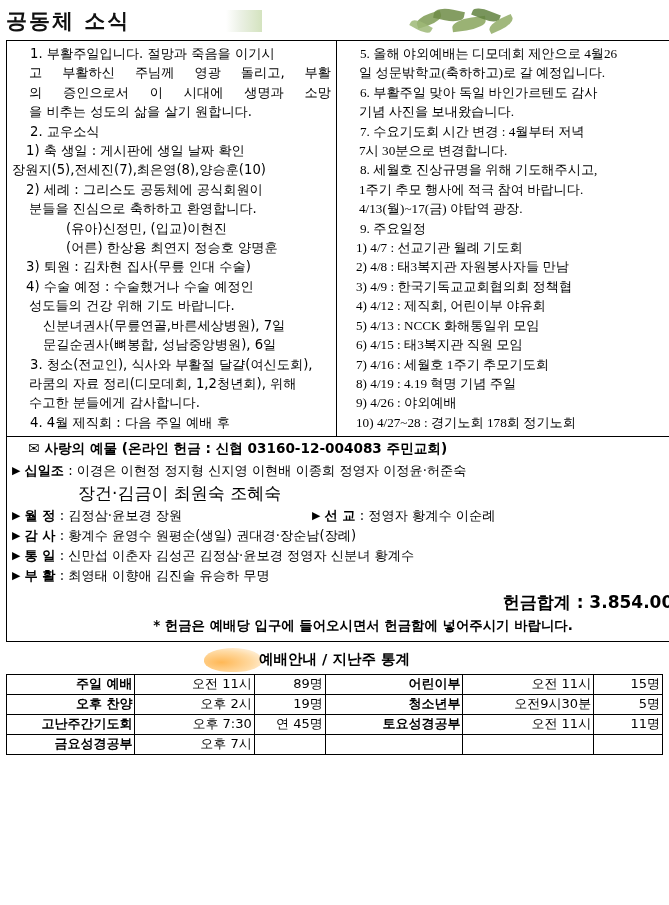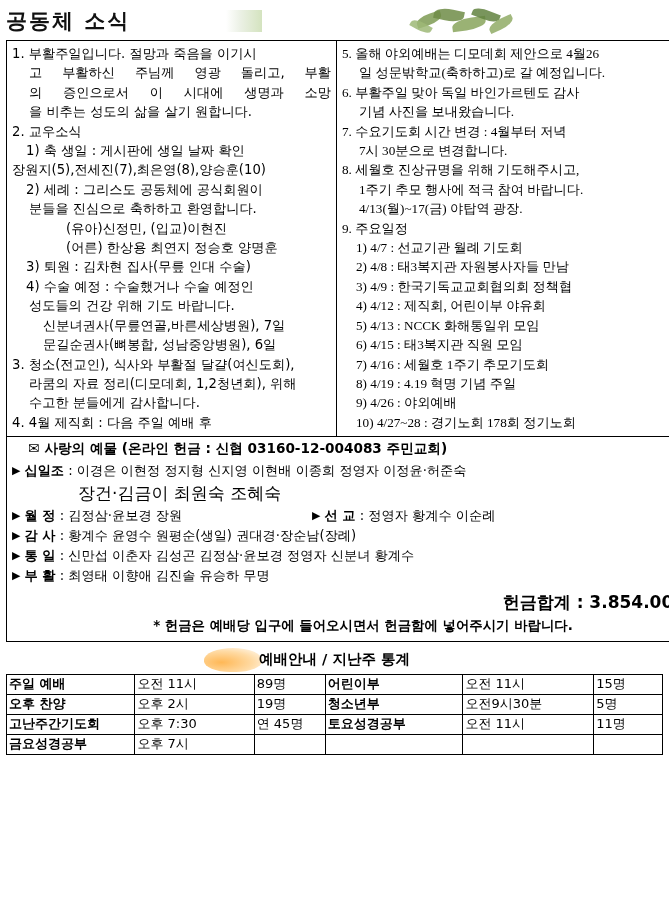--- a/index.html
+++ b/index.html
@@ -61,21 +61,21 @@
   }
   .main-table td {
     border: 1px solid #000;
     vertical-align: top;
     padding: 3px 5px 4px 5px;
   }
   .col-left { width: 330px; }
   .col-right { width: 383px; font-family: Liberation Serif, serif; }
 
   .itm { font-size: 13.2px; line-height: 1.47; }
-  .hang { padding-left: 17px; text-indent: -17px; }
+  .hang { padding-left: 17px; text-indent: -17px; margin-left: 18px; }
   .hang2 { padding-left: 31px; text-indent: -17px; }
   .pl17 { padding-left: 17px; }
   .pl31 { padding-left: 31px; }
   .pl54 { padding-left: 54px; }
   .justify { text-align: justify; text-align-last: justify; }
 
   
   .pastor-row td { padding: 3px 6px; }
   .pastor-line {
     font-size: 13.2px;
@@ -150,21 +150,21 @@
   .stats-table {
     width: 657px;
     border-collapse: collapse;
     border: 1.5px solid #000;
     table-layout: fixed;
   }
   .stats-table td {
     border: 1px solid #000;
     height: 20px;
     font-size: 13px;
-    text-align: left;
+    text-align: right;
     padding: 0 2px;
   }
   .stats-table td.lbl { font-weight: bold; }
   .c1 { width: 112px; }
   .c2 { width: 104px; }
   .c3 { width: 62px; }
   .c4 { width: 120px; }
   .c5 { width: 114px; }
   .c6 { width: 60px; }
 </style>

